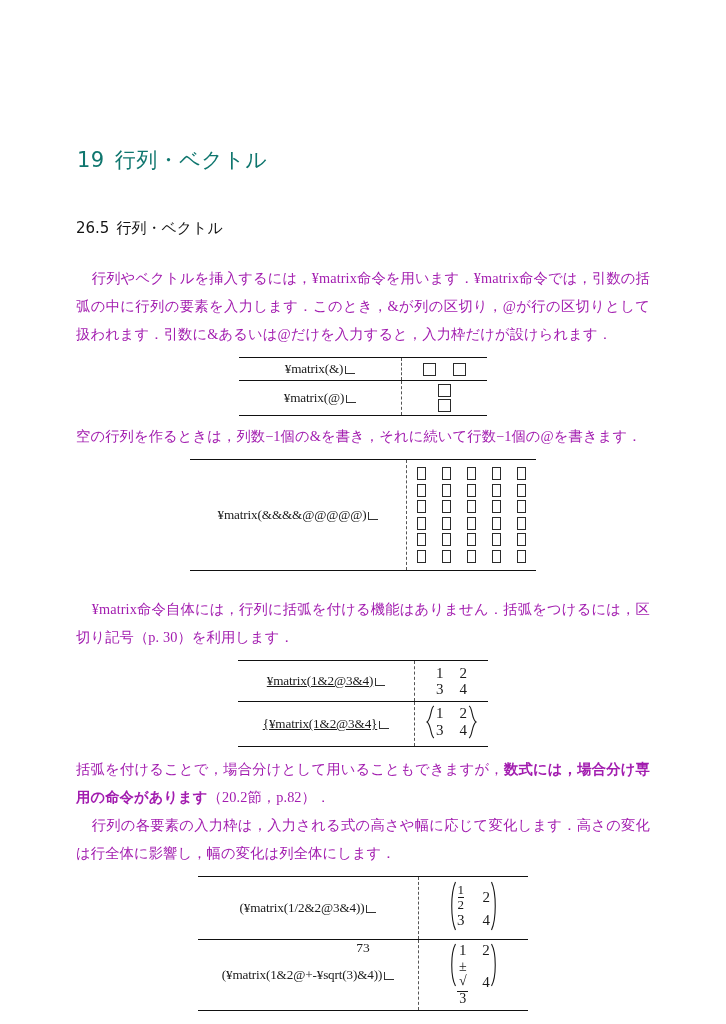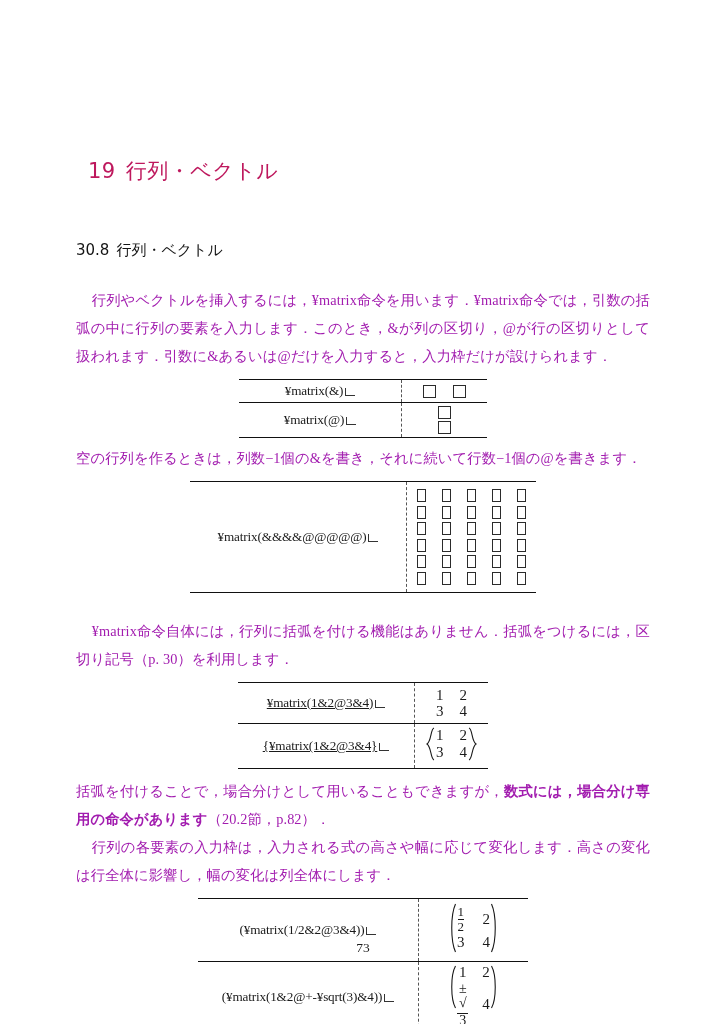--- a/index.html
+++ b/index.html
@@ -28,23 +28,23 @@
     top: 0;
     width: 574px;
   }
 
   
   .h-chapter {
     font-family: "DejaVu Sans", "Liberation Sans", sans-serif;
     font-size: 21px;
     font-weight: 400;
     letter-spacing: 0.5px;
-    margin: 12px;
+    margin: 1px;
     padding-top: 145px;
-    color: #be185d;
+    color: #0f766e;
   }
   .h-chapter .num { margin-right: 10px; }
 
   .h-section {
     font-family: "DejaVu Sans", "Liberation Sans", sans-serif;
     font-size: 15px;
     font-weight: 400;
     margin: 0;
     padding-top: 44px;
     color: #141414;
@@ -198,21 +198,21 @@
 <body>
 
 <div class="page">
   <div class="content">
 
     <h1 class="h-chapter">
       <span class="num">19</span><span>行列・ベクトル</span>
     </h1>
 
     <h2 class="h-section">
-      <span class="num">30.8</span><span>行列・ベクトル</span>
+      <span class="num">26.5</span><span>行列・ベクトル</span>
     </h2>
 
     <p class="body indent sp-para-1">行列やベクトルを挿入するには，¥matrix命令を用います．¥matrix命令では，引数の括弧の中に行列の要素を入力します．このとき，&amp;が列の区切り，@が行の区切りとして扱われます．引数に&amp;あるいは@だけを入力すると，入力枠だけが設けられます．</p>
 
     <table class="tbl" style="width:248px;">
       <tbody>
           <tr class="rule-top">
         <td class="cmd-cell" style="width:142px;"><span>¥matrix(&amp;)</span><span class="ret"></span></td>
         <td class="res-cell">
           <div class="boxrow">

